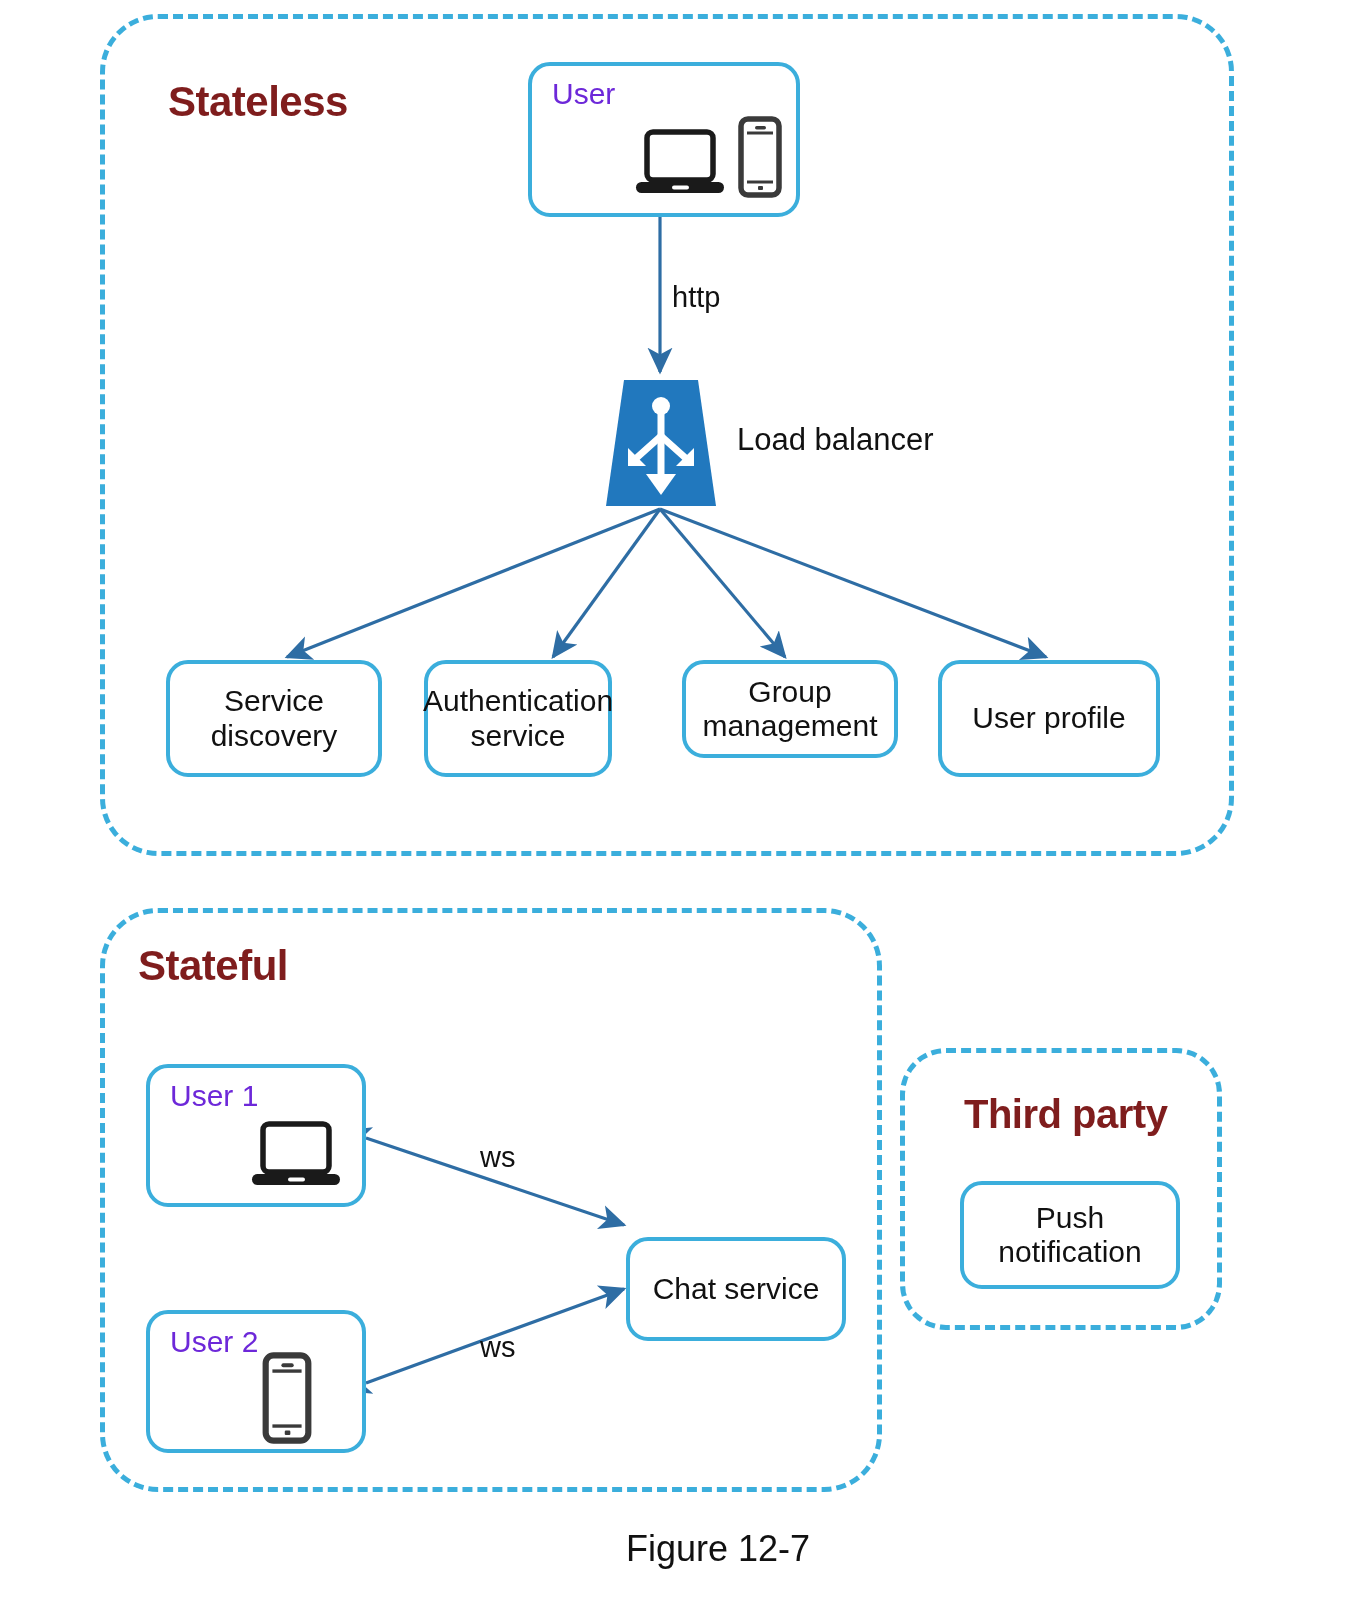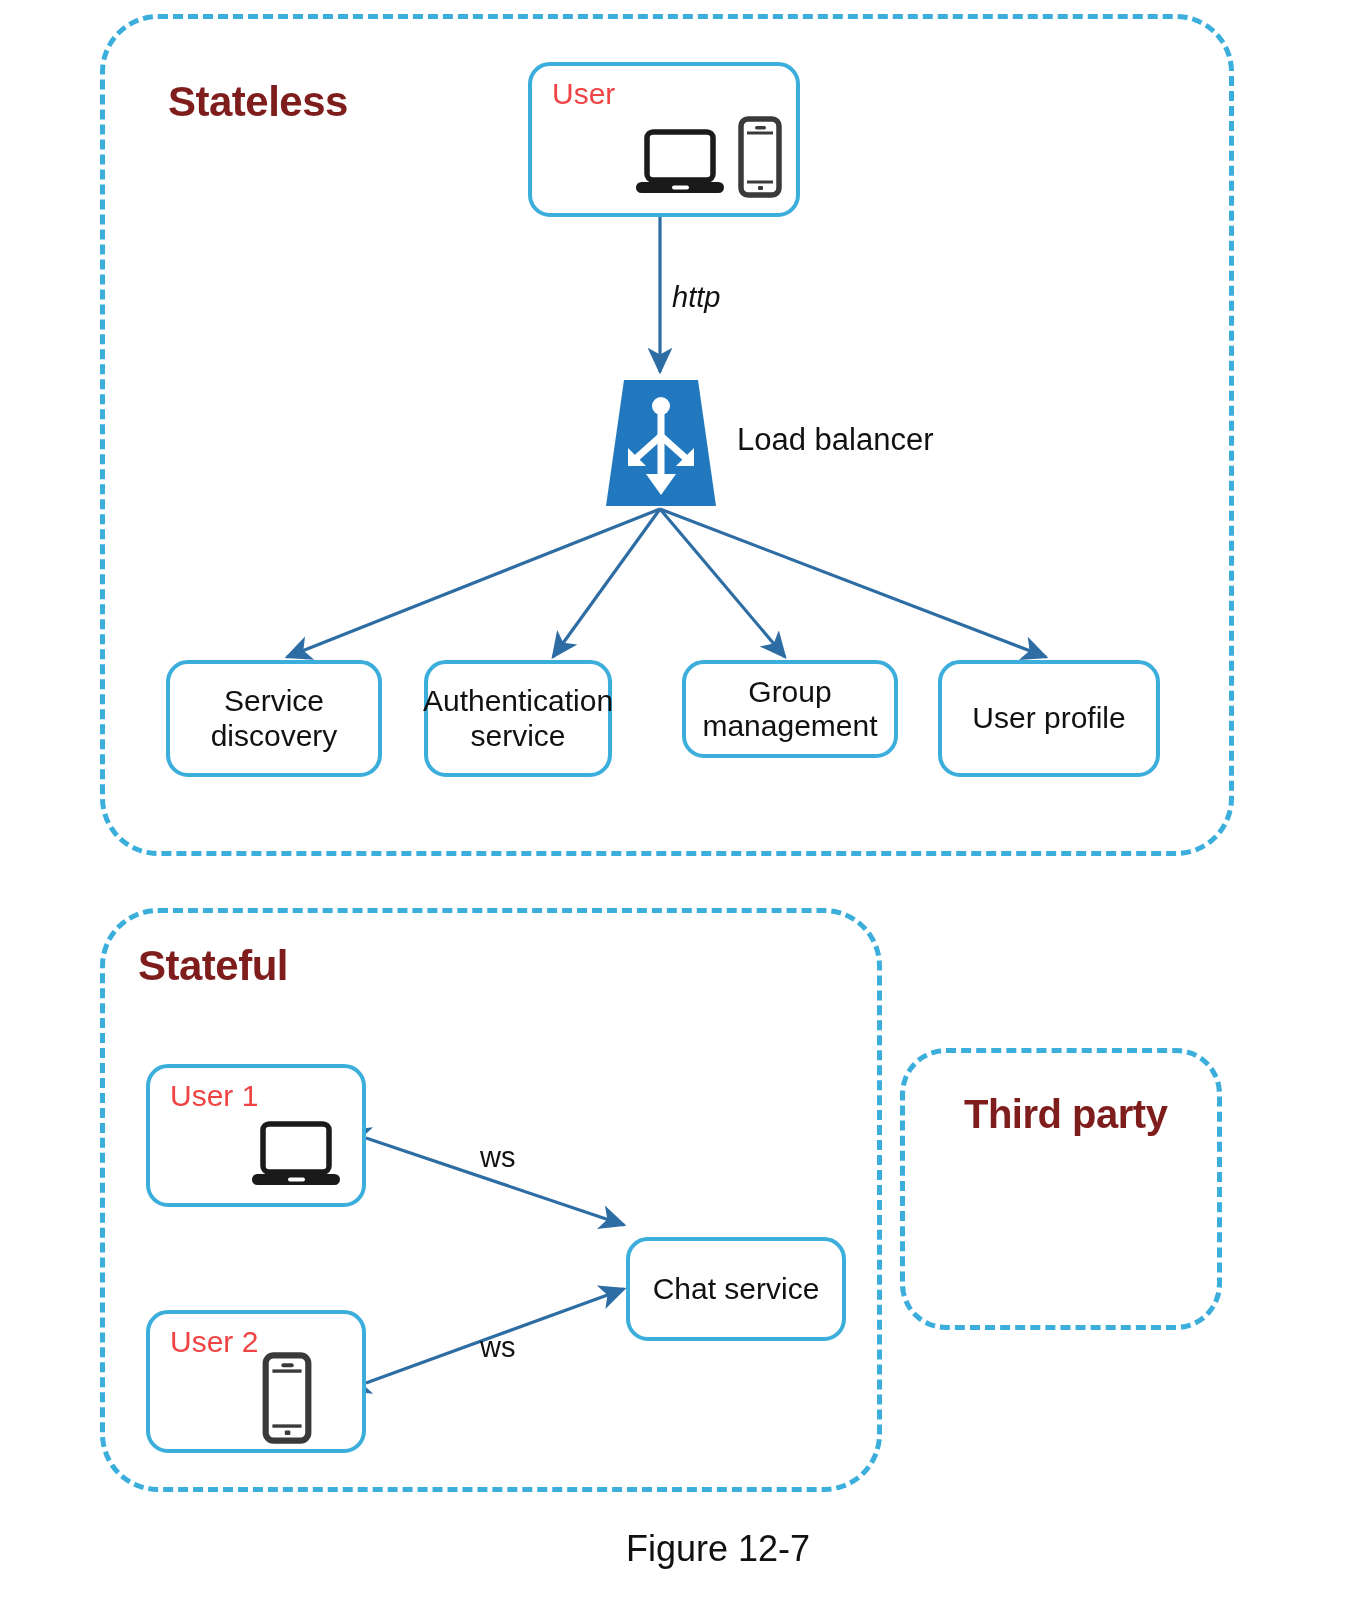--- a/index.html
+++ b/index.html
@@ -64,21 +64,21 @@
 
   
   .device-node {
     display: block;
   }
   .device-node .corner-label {
     position: absolute;
     top: 11px;
     left: 20px;
     font-size: 30px;
-    color: #ef4444;
+    color: #6d28d9;
   }
   .device-icons {
     position: absolute;
     display: flex;
     align-items: flex-end;
     gap: 12px;
   }
 
   
   .edge-label {
@@ -160,21 +160,21 @@
       <svg width="44" height="82" viewBox="0 0 44 82" xmlns="http://www.w3.org/2000/svg">
         <rect x="3" y="3" width="38" height="76" rx="7" ry="7" fill="none" stroke="#3A3A3A" stroke-width="5.5"></rect>
         <line x1="9" y1="17" x2="35" y2="17" stroke="#3A3A3A" stroke-width="3"></line>
         <line x1="9" y1="66" x2="35" y2="66" stroke="#3A3A3A" stroke-width="3"></line>
         <rect x="17" y="10" width="11" height="3.5" rx="1.7" ry="1.7" fill="#3A3A3A"></rect>
         <rect x="20" y="70" width="5" height="4" rx="1" ry="1" fill="#3A3A3A"></rect>
       </svg>
     </div>
   </div>
 
-  <div class="edge-label" style="left:672px; top:281px;font-style:italic;">http</div>
+  <div class="edge-label" style="left:672px; top:281px;">http</div>
 
   <div id="load-balancer">
     <svg width="118" height="130" viewBox="0 0 118 130" xmlns="http://www.w3.org/2000/svg">
       <path d="M22,2 L96,2 L114,128 L4,128 Z" fill="#2178BE"></path>
 
       <g fill="#ffffff" stroke="#ffffff">
         <circle cx="59" cy="28" r="9" stroke="none"></circle>
         <line x1="59" y1="31" x2="59" y2="108" stroke-width="7" stroke-linecap="round"></line>
         <line x1="59" y1="58" x2="30" y2="84" stroke-width="7" stroke-linecap="round"></line>
         <line x1="59" y1="58" x2="88" y2="84" stroke-width="7" stroke-linecap="round"></line>
@@ -236,16 +236,20 @@
         <rect x="20" y="70" width="5" height="4" rx="1" ry="1" fill="#3A3A3A"></rect>
       </svg>
     </div>
   </div>
 
   <div class="edge-label" style="left:480px; top:1331px;">ws</div>
 
   <div class="group" style="left:900px; top:1048px; width:322px; height:282px; border-radius:46px;"></div>
   <div class="group-title" style="left:964px; top:1092px; font-size:40px;">Third party</div>
 
+  <div class="node" style="left:960px; top:1181px; width:220px; height:108px;">
+    <span class="node-label">Push
+notification</span>
+  </div>
 
   <div id="figure-caption">Figure 12-7</div>
 
 </div>
 
 </body></html>

